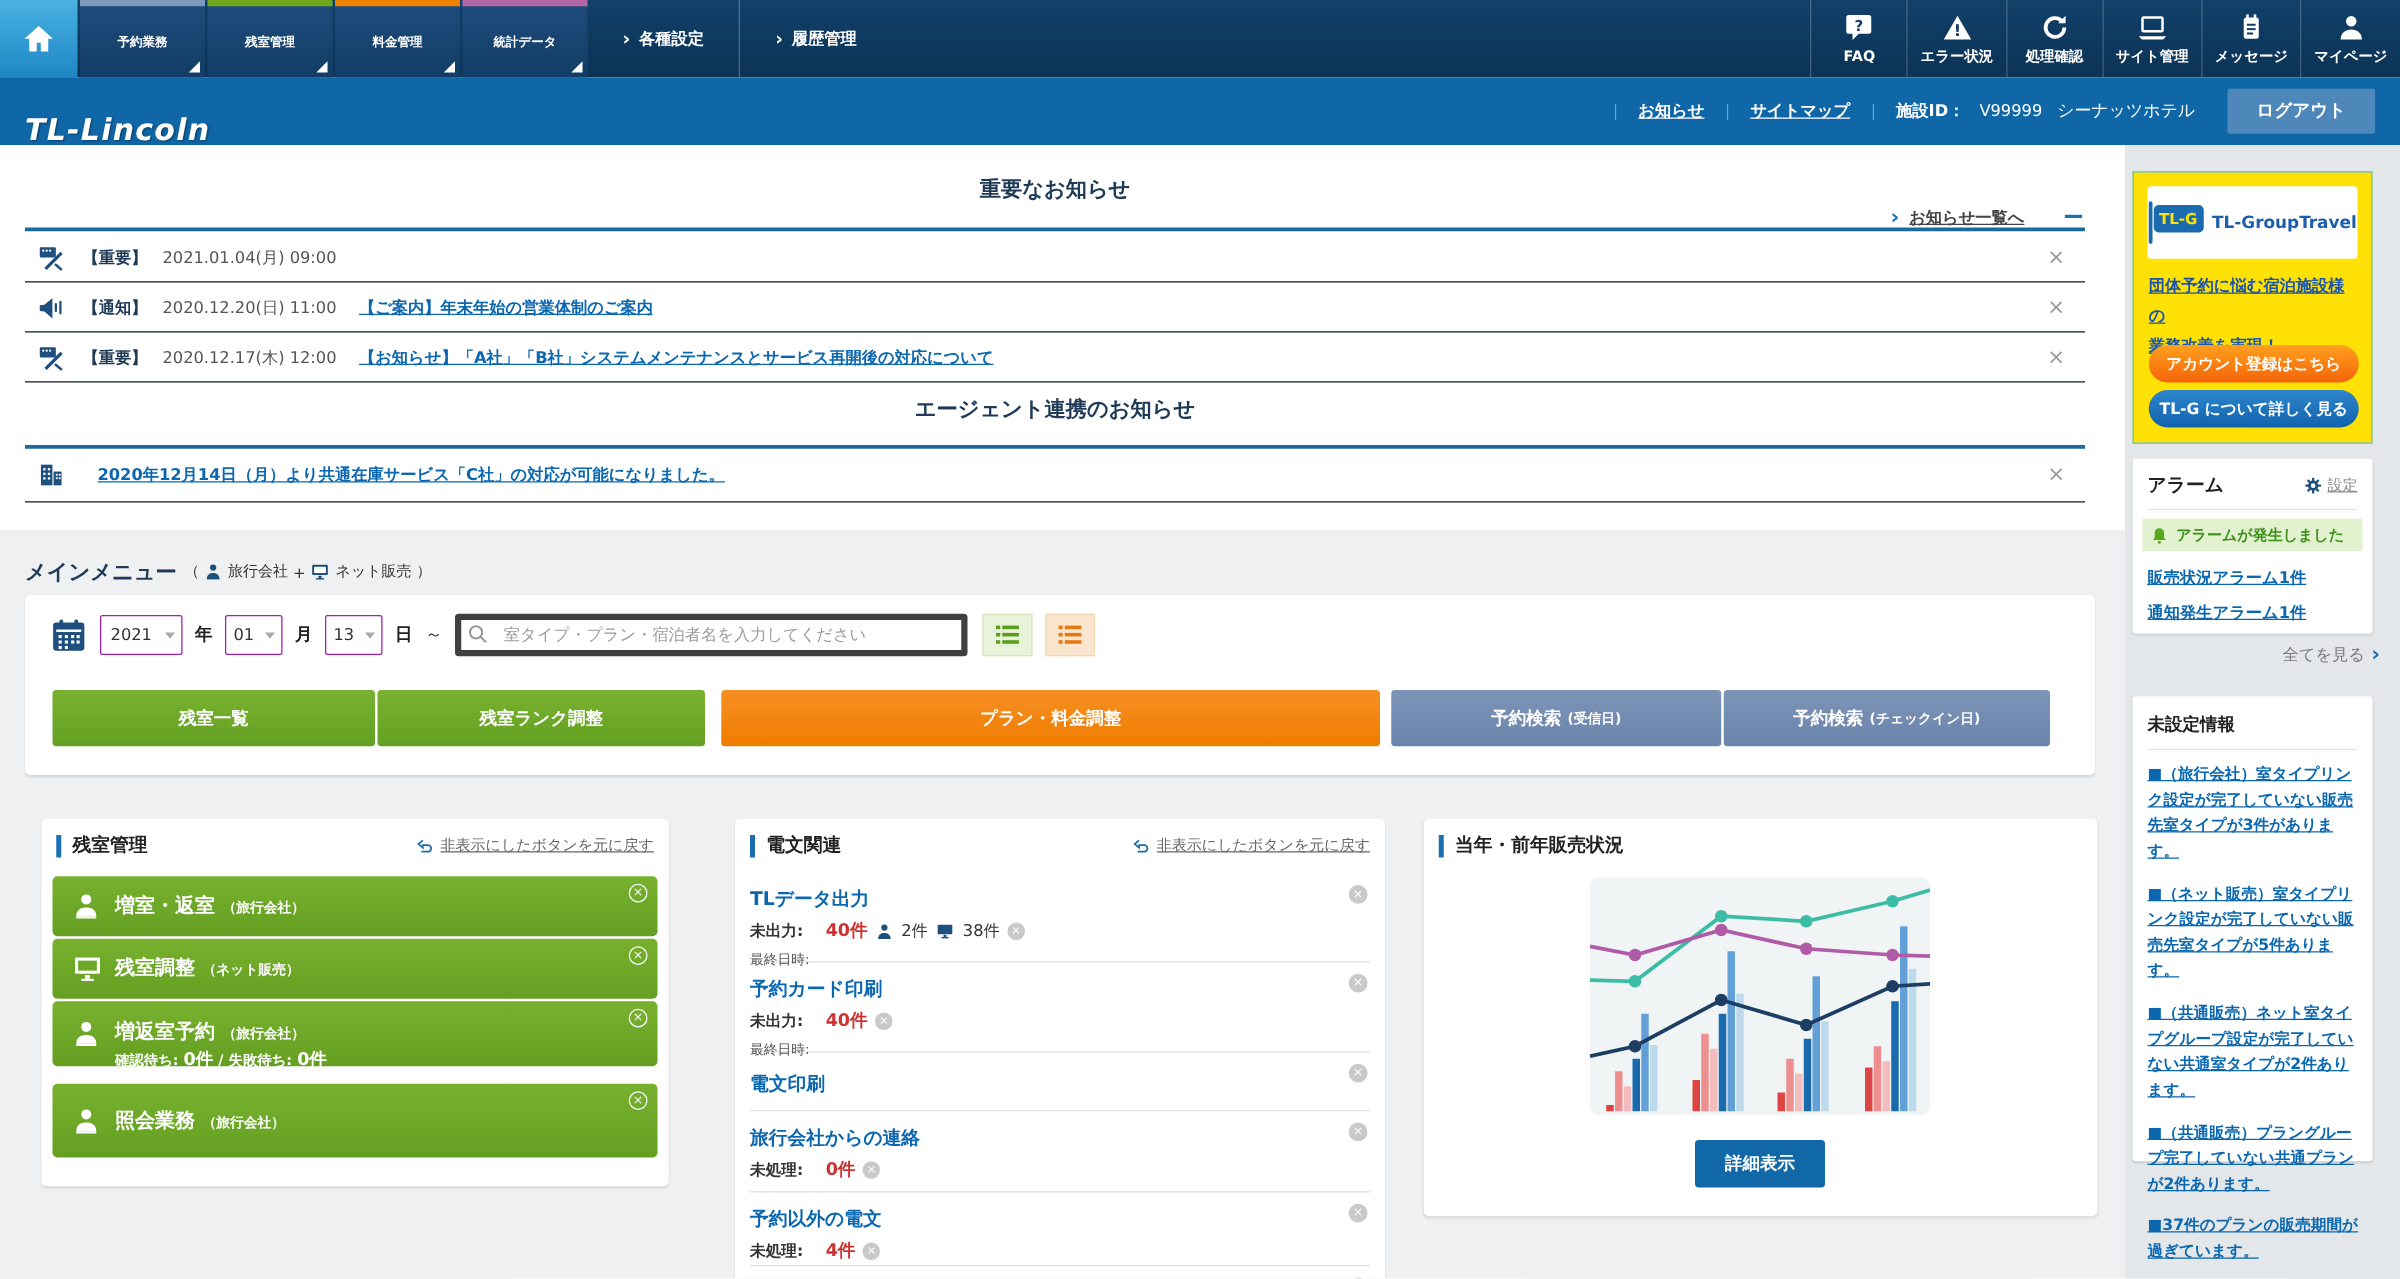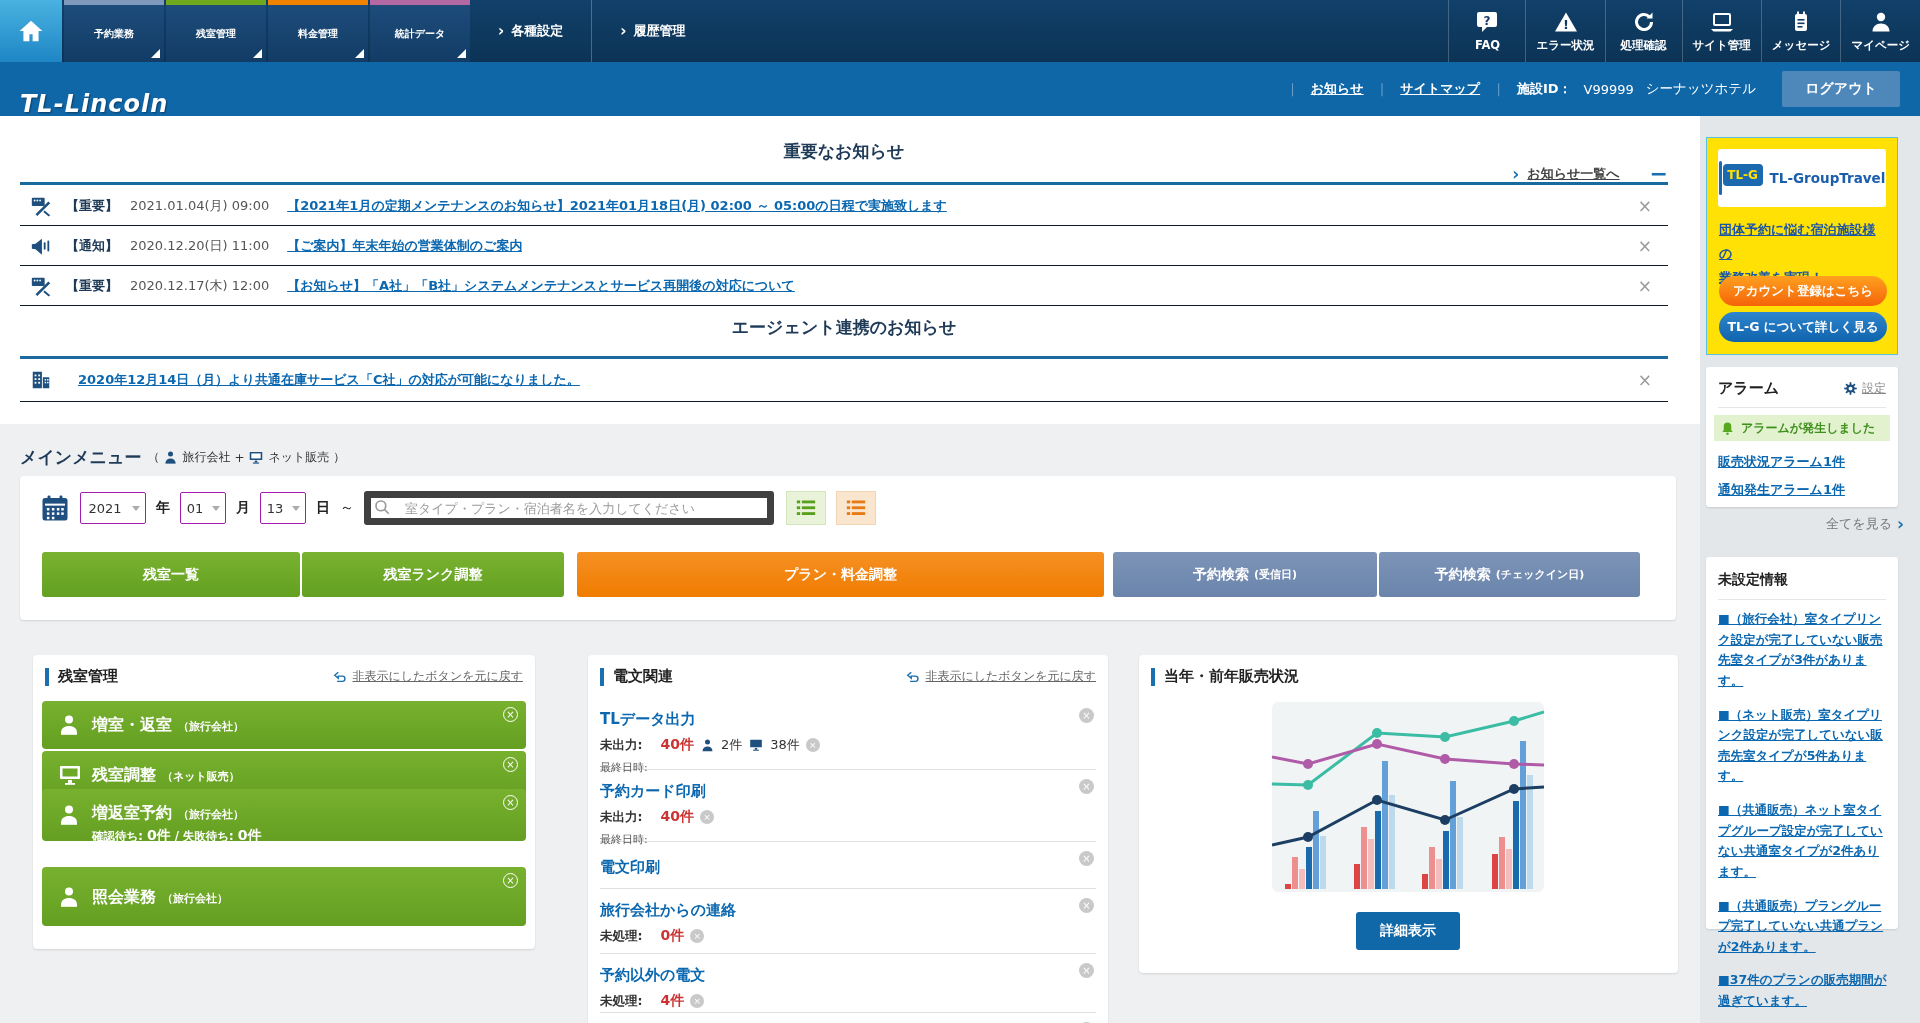--- a/index.html
+++ b/index.html
@@ -69,21 +69,21 @@
   .menu-card { left:20px; top:360px; width:1656px; height:144px; }
   .date-row { position:absolute; left:20px; top:15px; height:34px; display:flex; align-items:center; gap:10px; }
   .sel { position:relative; height:32px; background:#fff; border:1px solid #a21caf; border-radius:2px;
     display:flex; align-items:center; justify-content:center; font-size:13px; color:#333; cursor:pointer; padding-right:16px; }
   .sel.w-year { width:66px; } .sel.w-2 { width:46px; }
   .sel .caret { position:absolute; right:5px; top:13px; width:0; height:0;
     border-left:4px solid transparent; border-right:4px solid transparent; border-top:5px solid #aaa; }
   .date-lab { font-size:14px; color:#222; font-weight:bold; }
   .tilde { font-size:14px; color:#222; }
   .search-wrap { position:relative; width:410px; height:34px; }
-  .search-wrap input { width:100%; height:100%; border:7px solid #404040; border-radius:3px; padding:0 10px 0 34px;
+  .search-wrap input { width:100%; height:100%; border:5px solid #404040; border-radius:3px; padding:0 10px 0 34px;
     font-size:13px; color:#333; font-family:inherit; }
   .search-wrap input::placeholder { color:#9b9b9b; }
   .search-ic { position:absolute; left:9px; top:7px; color:#999; }
   .view-tile { width:40px; height:34px; display:flex; align-items:center; justify-content:center; cursor:pointer; border:1px solid #ddd; }
   .view-tile.green { background:#e9f3d9; color:#5a9e1d; border-color:#d4e6ba; margin-left:2px; }
   .view-tile.orange { background:#fae6cf; color:#e87a12; border-color:#f2d6b4; }
 
   .act-btn { position:absolute; top:76px; height:45px; border-radius:3px; display:flex; align-items:center; justify-content:center;
     color:#fff; font-weight:bold; font-size:14px; cursor:pointer; gap:5px; }
   .act-green { background:linear-gradient(#79b230,#63a021); }
@@ -293,21 +293,20 @@
             <rect x="2" y="3" width="14" height="9" rx="1"></rect>
             <circle cx="5" cy="6" r="1" fill="#fff"></circle>
             <circle cx="8" cy="6" r="1" fill="#fff"></circle>
             <circle cx="11" cy="6" r="1" fill="#fff"></circle>
             <path d="M6 21 20 7l2 2L8 23z"></path>
             <path d="M16 17l6 5-1.5 1.5-6-5z"></path>
           </svg>
       </span>
       <span class="n-badge">【重要】</span>
       <span class="n-date">2021.01.04(月) 09:00</span>
-      <a class="n-link">【2021年1月の定期メンテナンスのお知らせ】2021年01月18日(月) 02:00 ～ 05:00の日程で実施致します</a>
       <span class="n-close">×</span>
     </div>
     <div class="notice-row" style="top:110px;">
       <span class="n-icon">
         <svg width="22" height="22" viewBox="0 0 24 24" fill="#1e4f7e">
             <path d="M2 10v5l4 .5 7 6V4L6 9.5z"></path>
             <rect x="15" y="8" width="2" height="8" rx="1"></rect>
             <rect x="19" y="6" width="2" height="12" rx="1"></rect>
           </svg>
       </span>
@@ -502,21 +501,21 @@
               <rect x="10" y="17" width="4" height="3"></rect>
               <rect x="7" y="20" width="10" height="1.8"></rect>
             </svg>
           </span>
         <span class="g-main">
             <span class="g-label">残室調整</span>
             <span class="g-scope">（ネット販売）</span>
           </span>
         <span class="dismiss-w">×</span>
       </div>
-      <div class="gbtn two" style="top:134px; height:52px;">
+      <div class="gbtn two" style="top:146px; height:52px;">
         <span class="g-ic">
             <svg width="24" height="24" viewBox="0 0 24 24" fill="#fff">
               <circle cx="12" cy="6.5" r="4"></circle>
               <path d="M4 20c0-5 3.5-7 8-7s8 2 8 7z"></path>
               <rect x="4" y="20" width="16" height="1.8"></rect>
             </svg>
           </span>
         <span class="g-main">
             <span class="g-label">増返室予約</span>
             <span class="g-scope">（旅行会社）</span>

